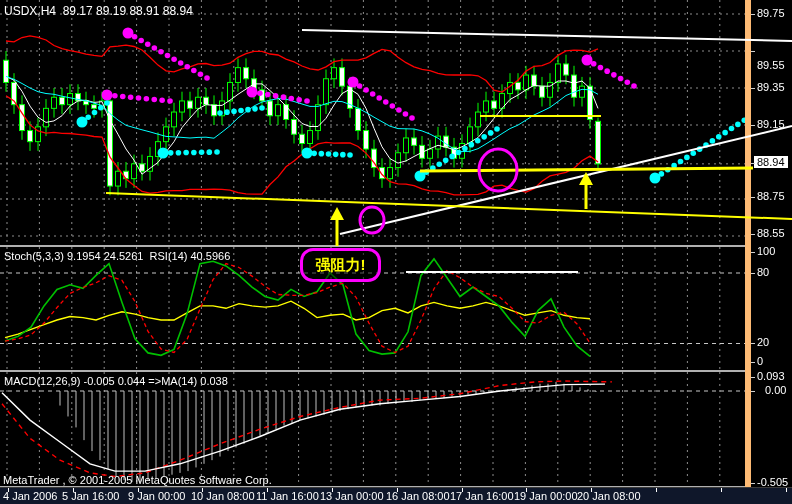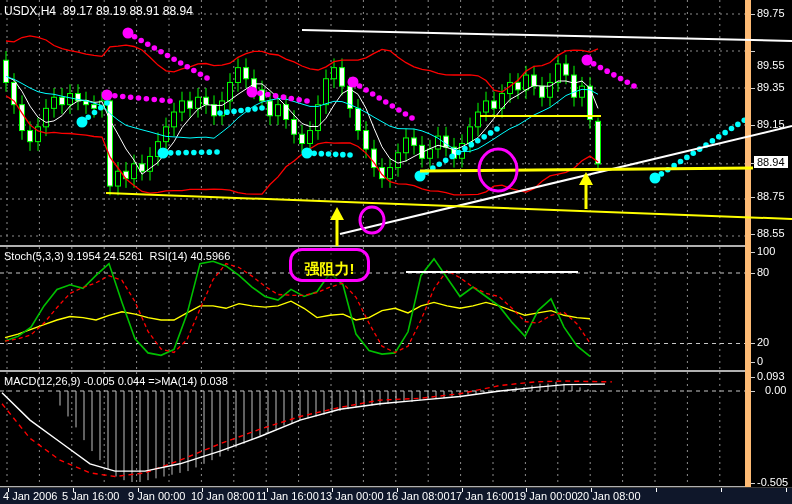--- a/index.html
+++ b/index.html
@@ -472,20 +472,21 @@
           <line x1="580" y1="19" x2="580" y2="15.360000000000014" stroke="#c0c0c0"></line>
           <line x1="588" y1="19" x2="588" y2="17.180000000000007" stroke="#c0c0c0"></line>
           <line x1="596" y1="19" x2="596" y2="19.910000000000025" stroke="#c0c0c0"></line>
         </g>
         <polyline points="2.0,31.7 30.0,66.3 60.0,88.2 90.0,100.9 115.0,104.5 145.0,100.9 180.0,88.2 220.0,71.8 260.0,57.2 300.0,44.5 340.0,35.4 380.0,28.1 420.0,26.3 460.0,21.7 500.0,13.5 535.0,9.9 565.0,9.0 612.0,9.9" fill="none" stroke="#ff0000" stroke-width="1.4" stroke-dasharray="5 4"></polyline>
         <polyline points="2.0,20.8 30.0,48.1 60.0,70.0 90.0,91.8 115.0,99.1 145.0,99.1 180.0,91.8 220.0,79.1 260.0,64.5 300.0,48.1 340.0,37.2 380.0,31.7 420.0,28.1 460.0,24.5 500.0,19.0 535.0,15.4 565.0,12.6 605.0,12.1" fill="none" stroke="#ffffff" stroke-width="1.4"></polyline>
       </svg>
   </div>
   <div class="ind-label" id="macd-label">MACD(12,26,9) -0.005 0.044 =&gt;MA(14) 0.038</div>
 
+  <div id="copyright">MetaTrader , © 2001-2005 MetaQuotes Software Corp.</div>
 
   <div class="sep" id="sep3"></div>
 
   <div id="price-axis">
       <div class="axis-label" style="top: 7px;">89.75</div>
       <div class="axis-tick" style="top: 14px;"></div>
       <div class="axis-label" style="top: 59px;">89.55</div>
       <div class="axis-tick" style="top: 51px;"></div>
       <div class="axis-label" style="top: 81px;">89.35</div>
       <div class="axis-tick" style="top: 88px;"></div>
@@ -547,16 +548,16 @@
       <line x1="480" y1="116" x2="601" y2="116" stroke="#ffff00" stroke-width="2"></line>
       <line x1="406" y1="272" x2="578" y2="272" stroke="#ffffff" stroke-width="2"></line>
       <ellipse cx="372" cy="220" rx="12" ry="13" fill="none" stroke="#ff00ff" stroke-width="3"></ellipse>
       <ellipse cx="498" cy="170" rx="19" ry="21" fill="none" stroke="#ff00ff" stroke-width="3"></ellipse>
       <line x1="337" y1="246" x2="337" y2="215" stroke="#ffff00" stroke-width="3"></line>
       <polygon points="337,207 330,220 344,220" fill="#ffff00"></polygon>
       <line x1="586" y1="209" x2="586" y2="180" stroke="#ffff00" stroke-width="3"></line>
       <polygon points="586,172 579,185 593,185" fill="#ffff00"></polygon>
     </svg>
 
-  <div class="anno-box" id="anno-0" style="left: 289px; top: 248px; width: 75px; height: 28px; align-items: flex-end;">
+  <div class="anno-box" id="anno-0" style="left: 300px; top: 248px; width: 75px; height: 28px;">
     <span>强阻力!</span>
   </div>
 </div>
 
 </body></html>

